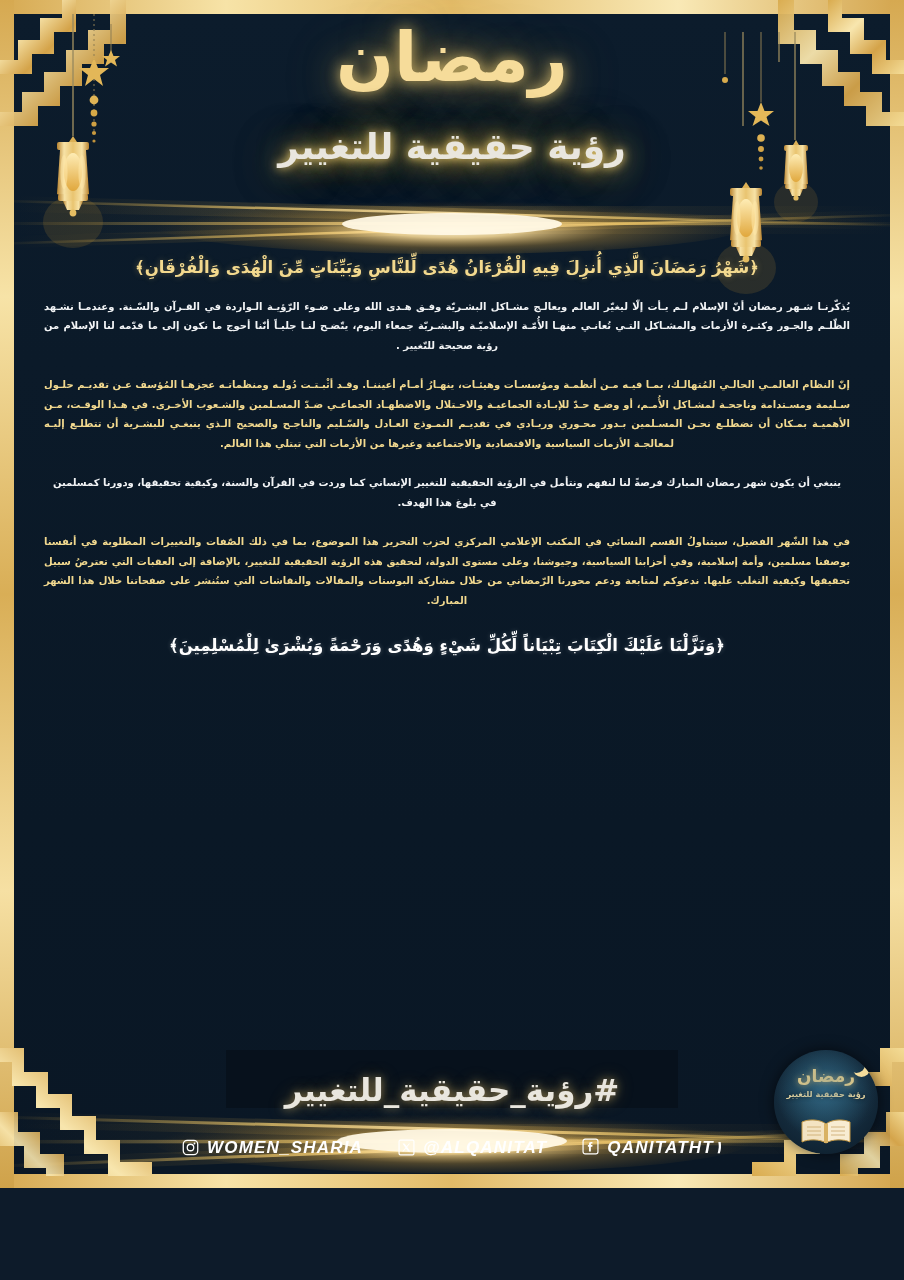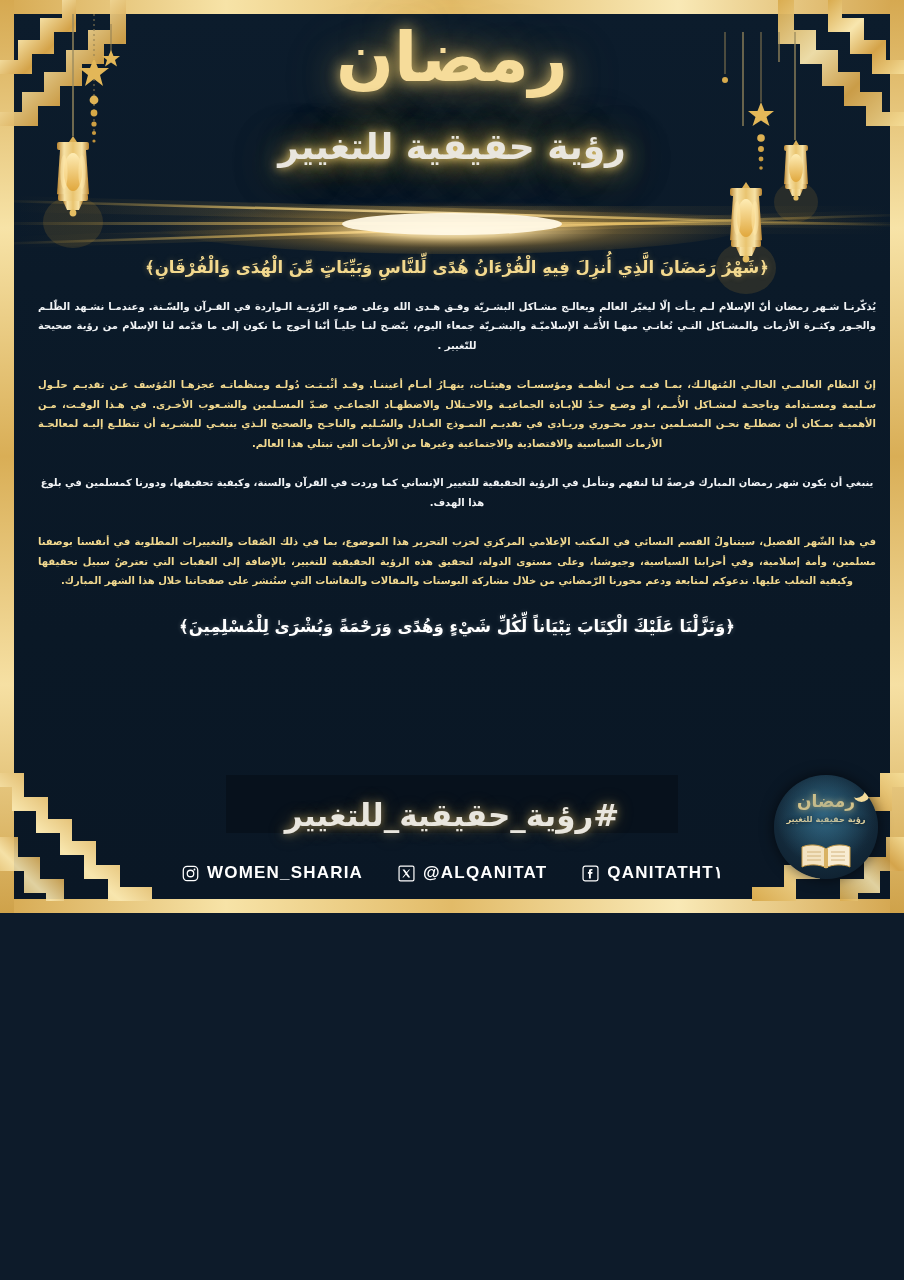--- a/index.html
+++ b/index.html
@@ -4,21 +4,21 @@
 <title>Ramadan Poster</title>
 <style>
   html, body {
     margin: 0;
     padding: 0;
     background: #0d1b2a;
   }
   #poster {
     position: relative;
     width: 904px;
-    height: 913px;
+    height: 1188px;
     overflow: hidden;
     background: #15803d;
     font-family: "DejaVu Sans", "Liberation Sans", sans-serif;
     direction: rtl;
   }
 
   
   .bg-base {
     position: absolute;
     inset: 0;
@@ -94,24 +94,24 @@
     left: 14px; right: 14px;
     z-index: 4;
     pointer-events: none;
   }
   .rays-top { top: 160px; height: 110px; }
   .rays-bottom { top: 1078px; height: 115px; }
 
   
   .content {
     position: absolute;
-    left: 14px; right: 4px;
+    left: 14px; right: 24px;
     top: 250px;
     z-index: 9;
-    padding: 0 24px;
+    padding: 0 30px;
     box-sizing: border-box;
   }
 
   .ayah {
     text-align: center;
     color: #f3d98e;
     font-size: 16.5px;
     font-weight: 700;
     line-height: 1.5;
     margin: 6px 0 16px 0;
@@ -171,22 +171,23 @@
     bottom: 16px;
     display: flex;
     flex-direction: row-reverse;
     align-items: center;
     justify-content: center;
     gap: 34px;
     direction: ltr;
   }
   .social-item {
     display: flex;
-    align-items: flex-end;
+    align-items: flex-start;
     gap: 7px;
+    font-style: italic;
   }
   .social-icon {
     width: 19px; height: 19px;
     display: inline-flex;
     align-items: center;
     justify-content: center;
     color: #ffffff;
     flex: 0 0 auto;
   }
   .social-handle {

